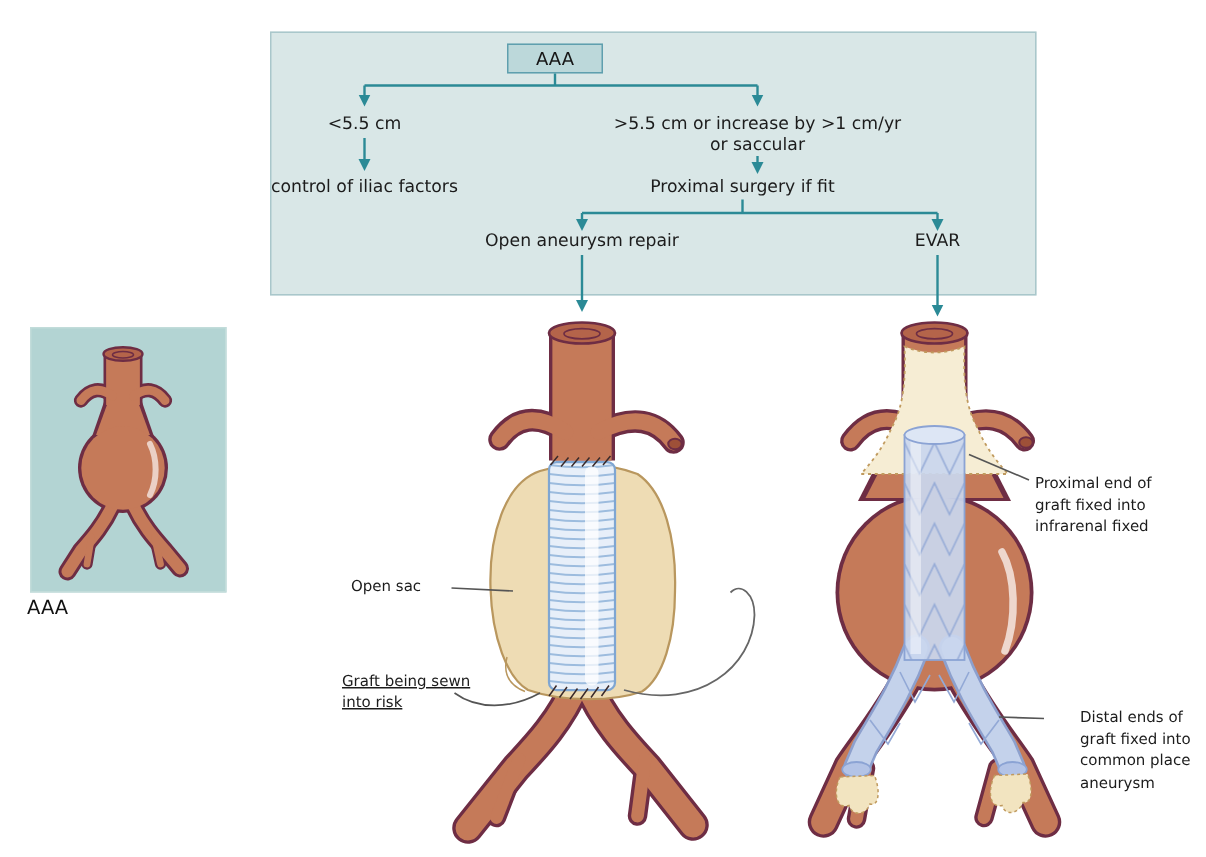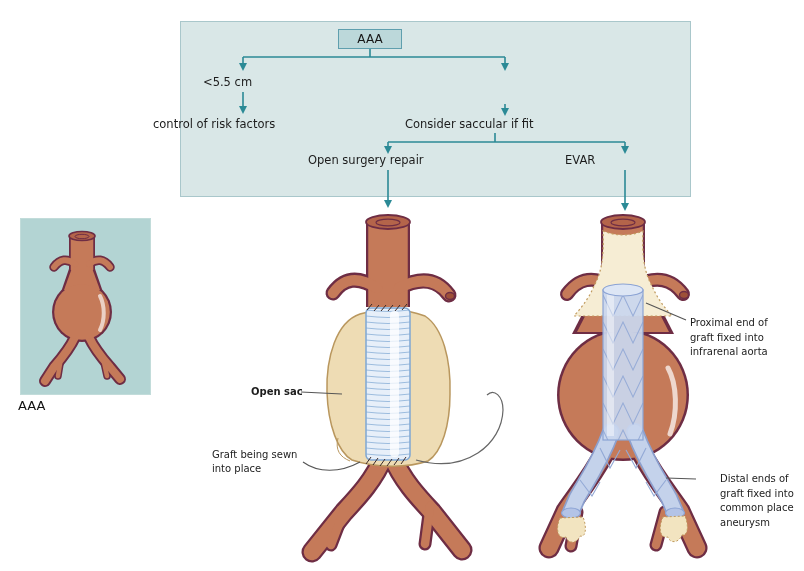--- a/index.html
+++ b/index.html
@@ -19,21 +19,21 @@
     position:absolute; left:338px; top:29px; width:64px; height:20px;
     background:#bcd8da; border:1.5px solid #5f9fae; box-sizing:border-box;
     display:flex; align-items:center; justify-content:center;
     font-size:12px; color:#161616;
   }
   svg.art { position:absolute; left:0; top:0; pointer-events:none; }
   .lbl {
     position:absolute; font-size:10px; line-height:14px; color:#1c1c1c;
     white-space:nowrap;
   }
-  .lbl.center { text-align:left; }
+  .lbl.center { text-align:center; }
   .fc { font-size:11.5px; }
   .caption { font-size:13px; color:#111; }
 </style>
 </head>
 <body>
 
 <div id="stage">
 
   <div class="panel"></div>
 
@@ -200,44 +200,48 @@
     <g stroke="#555555" stroke-width="1.1" fill="none">
       <path d="M301 392 L342 394"></path>
       <path d="M303 462 C318 473 340 473 360 462"></path>
       <path d="M646 303 L686 320"></path>
       <path d="M666 478 L696 479"></path>
     </g>
   </svg>
 
   <div class="lbl fc center" style="left:203px; top:75px; width:80px;">&lt;5.5 cm</div>
 
+  <div class="lbl fc center" style="left:374px; top:75px; width:262px;">
+    <div>&gt;5.5 cm or increase by &gt;1 cm/yr</div>
+    <div>or saccular</div>
+  </div>
 
   <div class="lbl fc center" style="left:153px; top:117px; width:180px;">
-    <div>control of risk factors</div>
-  </div>
-
-  <div class="lbl fc center" style="left:405px; top:117px; width:180px;">Consider saccular if fit</div>
-
-  <div class="lbl fc center" style="left:308px; top:153px; width:160px;">Open surgery repair</div>
+    <div>control of iliac factors</div>
+  </div>
+
+  <div class="lbl fc center" style="left:405px; top:117px; width:180px;">Proximal surgery if fit</div>
+
+  <div class="lbl fc center" style="left:308px; top:153px; width:160px;">Open aneurysm repair</div>
 
   <div class="lbl fc center" style="left:565px; top:153px; width:120px;">EVAR</div>
 
   <div class="lbl caption" style="left:18px; top:399px;">AAA</div>
 
-  <div class="lbl" style="left:251px; top:385px;font-weight:bold;">Open sac</div>
-
-  <div class="lbl" style="left:212px; top:448px;">
+  <div class="lbl" style="left:234px; top:385px;">Open sac</div>
+
+  <div class="lbl" style="left:228px; top:448px;text-decoration:underline;">
     <div>Graft being sewn</div>
-    <div>into place</div>
+    <div>into risk</div>
   </div>
 
   <div class="lbl" style="left:690px; top:316px; line-height:14.5px;">
     <div>Proximal end of</div>
     <div>graft fixed into</div>
-    <div>infrarenal aorta</div>
+    <div>infrarenal fixed</div>
   </div>
 
   <div class="lbl" style="left:720px; top:472px; line-height:14.5px;">
     <div>Distal ends of</div>
     <div>graft fixed into</div>
     <div>common place</div>
     <div>aneurysm</div>
   </div>
 
 </div>

